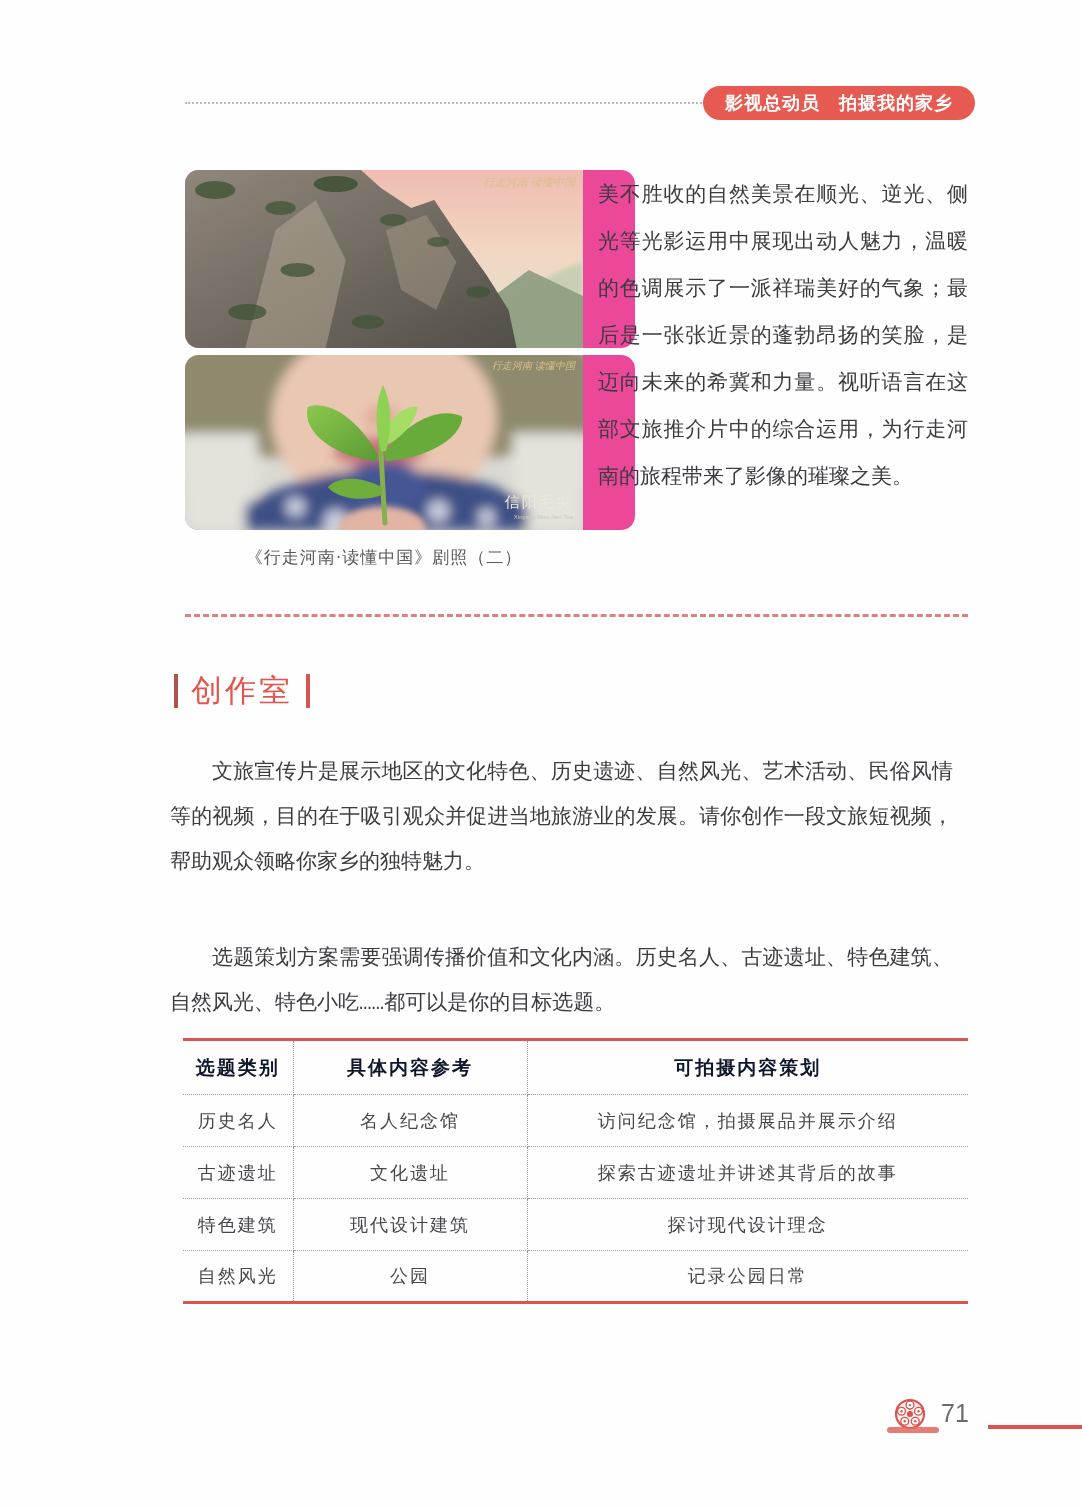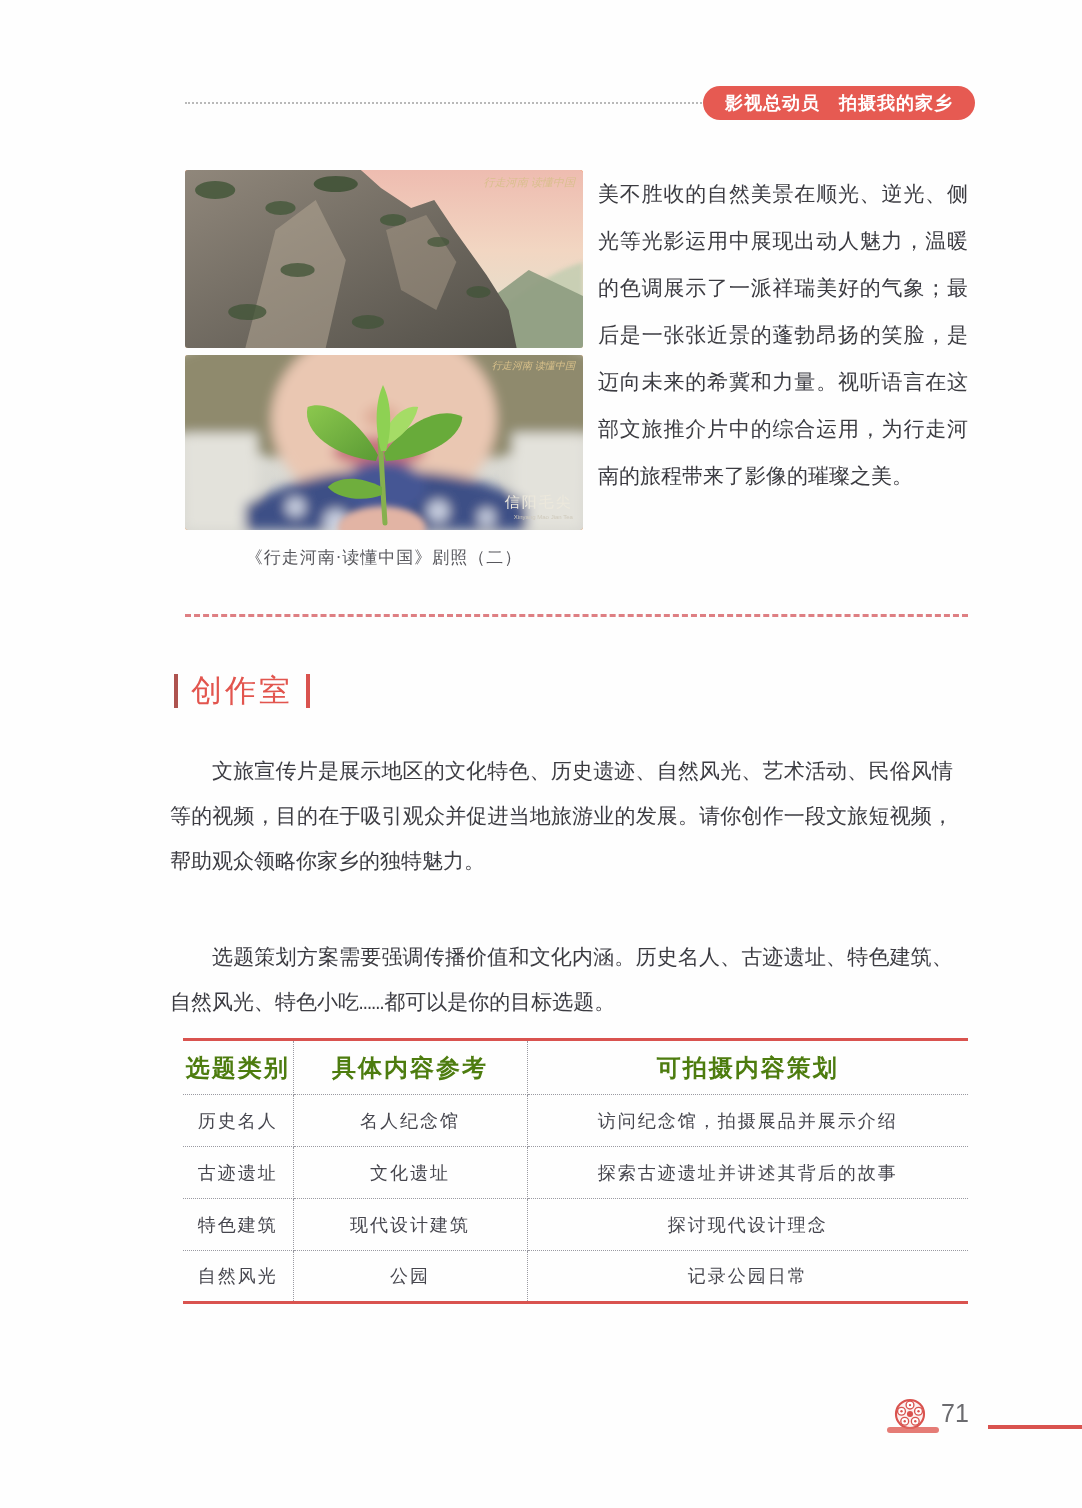--- a/index.html
+++ b/index.html
@@ -13,21 +13,21 @@
   .header-dots { position:absolute; left:0; top:16px; width:548px; border-top:2px dotted #b9b9b9; }
   .header-badge {
     position:absolute; right:0; top:0; height:34px; line-height:34px;
     padding:0 22px; border-radius:17px; background:#e65a52; color:#ffffff;
     font-size:18px; letter-spacing:1px; font-weight:bold;
   }
 
   
   .media-row { position:absolute; top:170px; left:185px; width:783px; }
   .photo-col { position:absolute; left:0; top:0; width:398px; }
-  .photo { width:398px; overflow:hidden; border-radius:3px; background:#f97316; }
+  .photo { width:450px; overflow:hidden; border-radius:14px; background:#ec4899; }
   .photo svg { display:block; }
   .photo1 { height:178px; }
   .photo2 { height:175px; margin-top:7px; }
   .caption {
     margin-top:16px; text-align:center; font-family:"Liberation Serif", serif;
     font-size:17px; color:#57575c; letter-spacing:1px;
   }
   .intro-text {
     position:absolute; left:413px; top:0; width:370px; margin:0;
     font-size:21px; line-height:47px; color:#3b3b41;
@@ -60,21 +60,21 @@
     position:absolute; top:1038px; left:183px; width:785px;
     border-collapse:collapse; table-layout:fixed;
     font-family:"Liberation Serif", serif; font-size:18px; color:#46464e;
     border-top:3px solid #d9534f; border-bottom:3px solid #d9534f;
   }
   .topic-table col.c1 { width:110px; }
   .topic-table col.c2 { width:234px; }
   .topic-table thead tr { height:55px; }
   .topic-table tbody tr { height:52px; }
   .topic-table th {
-    color:#4d7c0f; font-weight:bold; letter-spacing:2px; font-size:24px;
+    color:#0f172a; font-weight:bold; letter-spacing:2px; font-size:19px;
   }
   .topic-table th, .topic-table td {
     text-align:center; vertical-align:middle; letter-spacing:2px;
     border-right:1px dotted #9a9aa2; border-bottom:1px dotted #9a9aa2;
   }
   .topic-table th:last-child, .topic-table td:last-child { border-right:none; }
   .topic-table tbody tr:last-child td { border-bottom:none; }
 
   
   .page-footer { position:absolute; top:1396px; left:0; width:1082px; height:52px; }

